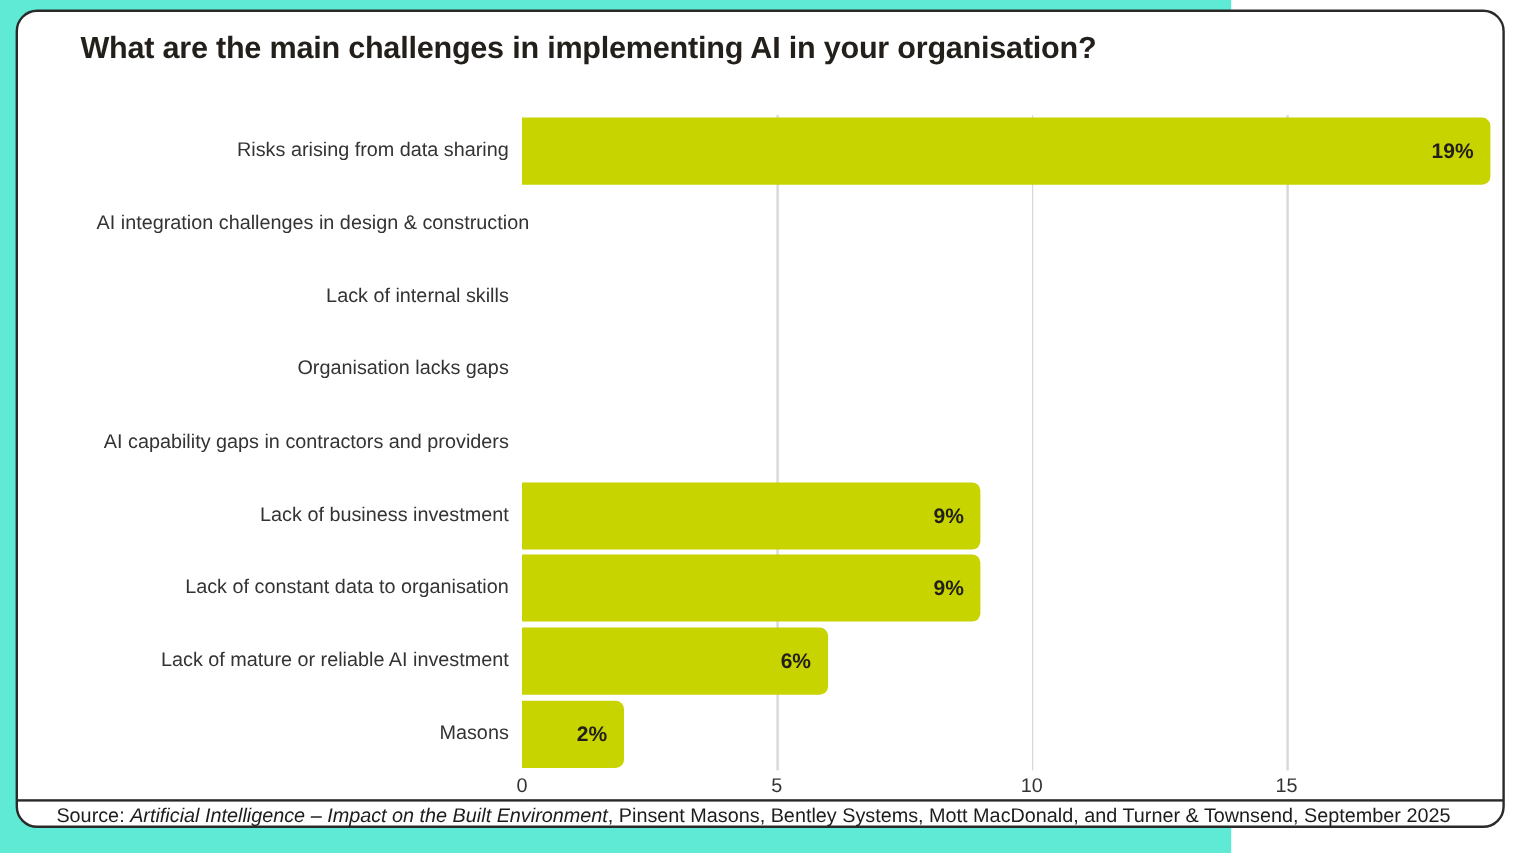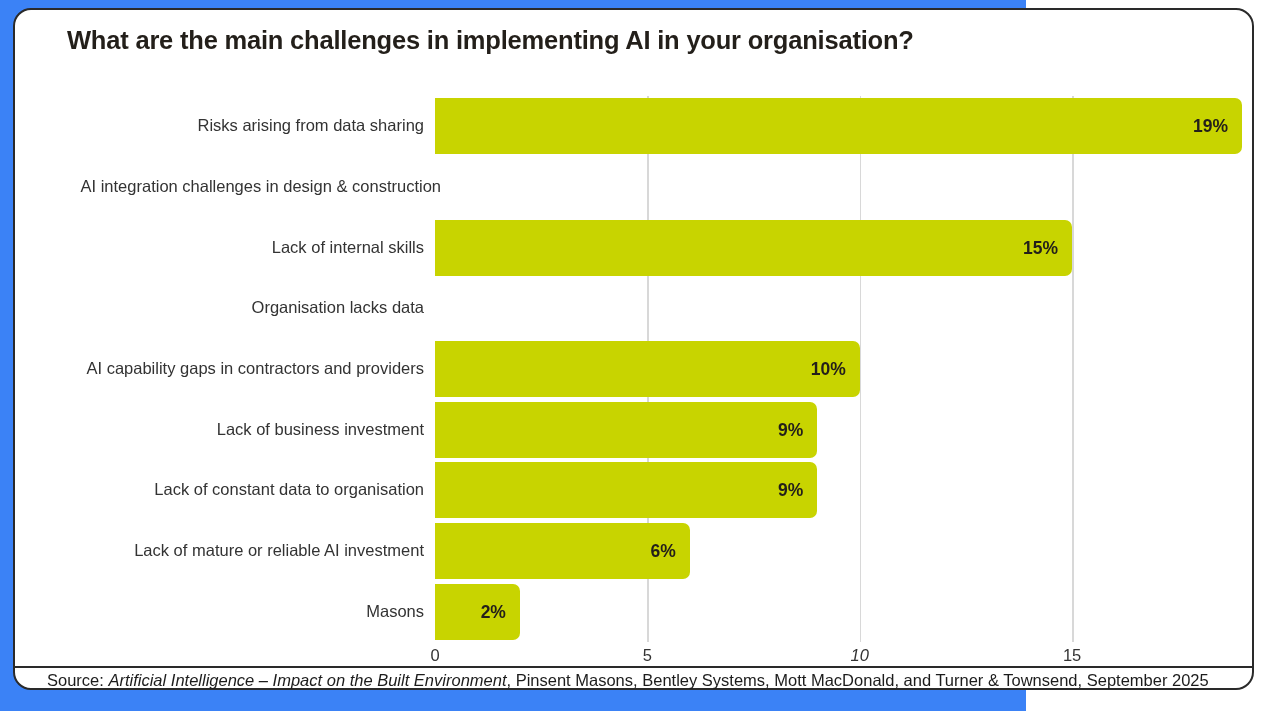--- a/index.html
+++ b/index.html
@@ -12,21 +12,21 @@
     height: 711px;
     font-family: "Liberation Sans", sans-serif;
     overflow: hidden;
   }
 
   #figure {
     position: absolute;
     left: 0; top: 0;
     width: 1026px;
     height: 711px;
-    background: #3b82f6;
+    background: #5eead4;
   }
 
   
   #frame {
     position: absolute;
     left: 13px;
     top: 8px;
     width: 1241px;
     height: 682px;
     border: 2.2px solid #2a2a2a;
@@ -151,44 +151,36 @@
 <div id="figure">
 
   <div id="frame"></div>
 
   <div id="title">What are the main challenges in implementing AI in your organisation?</div>
 
   <div id="ylabels">
       <div class="cat-label" style="top: 21.3333px; right: 864px; left: 0px; width: 424px;">Risks arising from data sharing</div>
       <div class="cat-label" style="top: 82px; right: 845px; left: 0px; width: 424px; margin-left: 17px;">AI integration challenges in design &amp; construction</div>
       <div class="cat-label" style="top: 142.667px; right: 845px; left: 0px; width: 424px;">Lack of internal skills</div>
-      <div class="cat-label" style="top: 203.333px; right: 845px; left: 0px; width: 424px;">Organisation lacks data</div>
+      <div class="cat-label" style="top: 203.333px; right: 845px; left: 0px; width: 424px;">Organisation lacks gaps</div>
       <div class="cat-label" style="top: 264px; right: 845px; left: 0px; width: 424px;">AI capability gaps in contractors and providers</div>
       <div class="cat-label" style="top: 324.667px; right: 845px; left: 0px; width: 424px;">Lack of business investment</div>
       <div class="cat-label" style="top: 385.333px; right: 845px; left: 0px; width: 424px;">Lack of constant data to organisation</div>
       <div class="cat-label" style="top: 446px; right: 845px; left: 0px; width: 424px;">Lack of mature or reliable AI investment</div>
       <div class="cat-label" style="top: 506.667px; right: 845px; left: 0px; width: 424px;">Masons</div>
     </div>
 
   <div id="plot">
       <div class="gridline" style="left: 212.368px;"></div>
       <div class="gridline" style="left: 424.737px;"></div>
       <div class="gridline" style="left: 637.105px;"></div>
       <div class="bar-row" style="top: 2.33333px; width: 807px;">
         <div class="bar" style="width: 807px; background: rgb(200, 212, 0);"></div>
         <div class="bar-value" style="left: 793px; transform: translate(-100%, -50%);">19%</div>
       </div>
-      <div class="bar-row" style="top: 123.667px; width: 807px;">
-        <div class="bar" style="width: 637.105px; background: rgb(200, 212, 0);"></div>
-        <div class="bar-value" style="left: 623.105px; transform: translate(-100%, -50%);">15%</div>
-      </div>
-      <div class="bar-row" style="top: 245px; width: 807px;">
-        <div class="bar" style="width: 424.737px; background: rgb(200, 212, 0);"></div>
-        <div class="bar-value" style="left: 410.737px; transform: translate(-100%, -50%);">10%</div>
-      </div>
       <div class="bar-row" style="top: 305.667px; width: 807px;">
         <div class="bar" style="width: 382.263px; background: rgb(200, 212, 0);"></div>
         <div class="bar-value" style="left: 368.263px; transform: translate(-100%, -50%);">9%</div>
       </div>
       <div class="bar-row" style="top: 366.333px; width: 807px;">
         <div class="bar" style="width: 382.263px; background: rgb(200, 212, 0);"></div>
         <div class="bar-value" style="left: 368.263px; transform: translate(-100%, -50%);">9%</div>
       </div>
       <div class="bar-row" style="top: 427px; width: 807px;">
         <div class="bar" style="width: 254.842px; background: rgb(200, 212, 0);"></div>
@@ -196,21 +188,21 @@
       </div>
       <div class="bar-row" style="top: 487.667px; width: 807px;">
         <div class="bar" style="width: 84.9474px; background: rgb(200, 212, 0);"></div>
         <div class="bar-value" style="left: 70.9474px; transform: translate(-100%, -50%);">2%</div>
       </div>
     </div>
 
   <div id="xaxis">
       <div class="xtick-label" style="left: 435px;">0</div>
       <div class="xtick-label" style="left: 647.368px;">5</div>
-      <div class="xtick-label" style="left: 859.737px; font-style: italic;">10</div>
+      <div class="xtick-label" style="left: 859.737px;">10</div>
       <div class="xtick-label" style="left: 1072.11px;">15</div>
     </div>
 
   <div id="source-divider"></div>
 
   <div id="source">
     <span>Source: </span><span class="rep-title">Artificial Intelligence – Impact on the Built Environment</span><span>, Pinsent Masons, Bentley Systems, Mott MacDonald, and Turner &amp; Townsend, September 2025</span>
   </div>
 
 </div>

